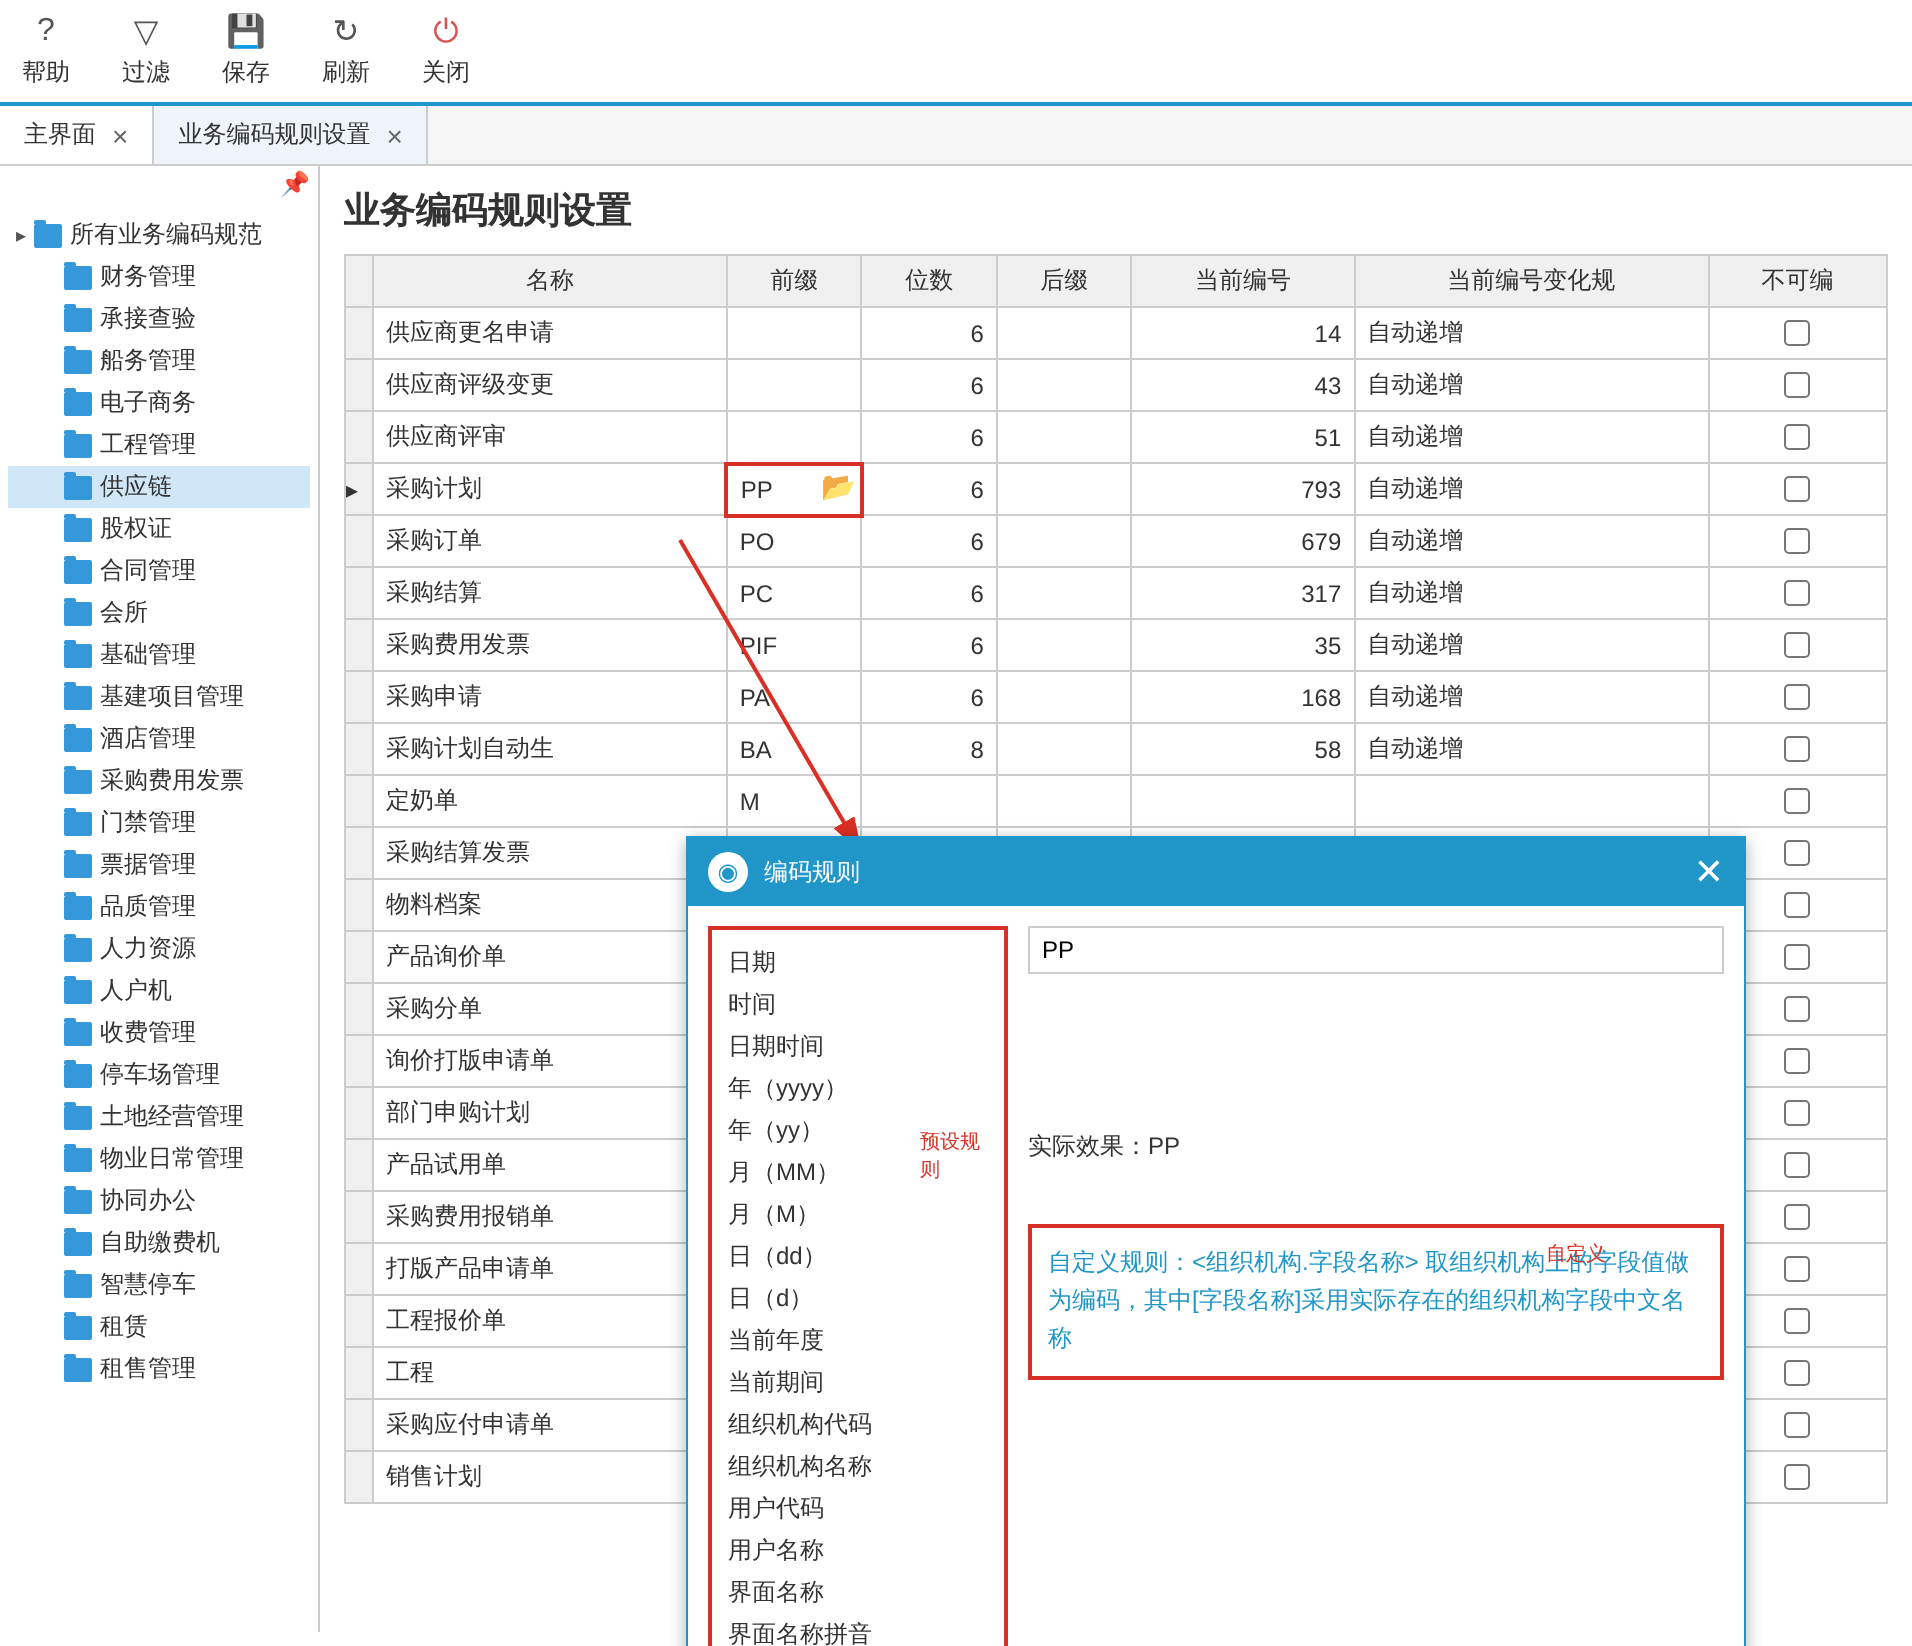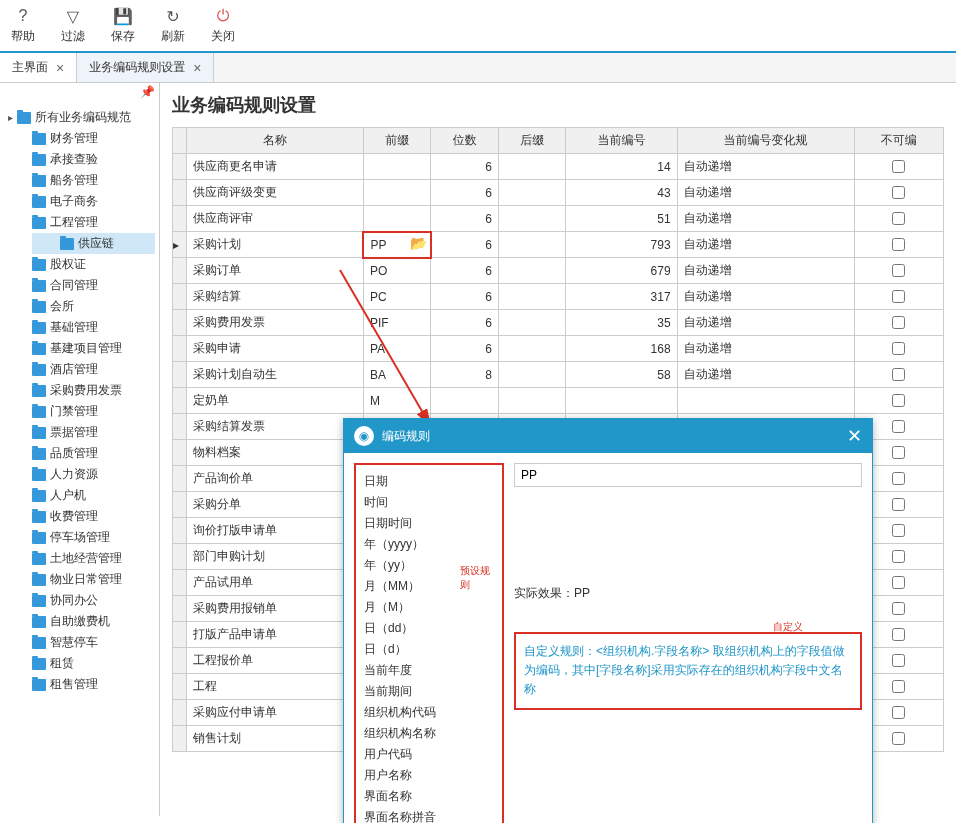--- a/index.html
+++ b/index.html
@@ -12,21 +12,21 @@
 .tabs { display: flex; align-items: center; border-bottom: 1px solid #ccc; background: #f5f5f5; }
 .tab { padding: 6px 12px; display: flex; align-items: center; gap: 8px; border-right: 1px solid #ccc; background: #fff; cursor: pointer; }
 .tab.active { background: #eef4fa; }
 .tab-close { color: #666; font-size: 14px; cursor: pointer; }
 .main { display: flex; height: calc(100% - 90px); }
 .sidebar { width: 160px; border-right: 1px solid #ccc; padding: 6px 4px; overflow-y: auto; position: relative; }
 .pin-icon { position: absolute; top: 2px; right: 4px; font-size: 12px; color: #555; }
 .tree-root, .tree-item { display: flex; align-items: center; gap: 4px; padding: 2px 4px; cursor: pointer; white-space: nowrap; }
 .tree-root { margin-top: 18px; }
 .tree-item { padding-left: 28px; }
-.tree-item.selected { background: #d0e7f7; margin-left: 28px; }
+.tree-item.selected { background: #d0e7f7; }
 .folder-icon { width: 14px; height: 12px; background: #3498db; border-radius: 1px; display: inline-block; position: relative; flex-shrink: 0; }
 .folder-icon::before { content: ''; position: absolute; top: -2px; left: 0; width: 6px; height: 2px; background: #3498db; border-radius: 1px 1px 0 0; }
 .content { flex: 1; padding: 10px 12px; overflow: auto; }
 .page-title { font-size: 18px; font-weight: bold; margin-bottom: 10px; }
 table.grid { width: 100%; border-collapse: collapse; }
 table.grid th, table.grid td { border: 1px solid #ccc; padding: 4px 6px; font-size: 12px; text-align: left; height: 24px; }
 table.grid th { background: #f0f0f0; text-align: center; font-weight: normal; }
 table.grid td.num { text-align: right; }
 table.grid td.center { text-align: center; }
 .row-indicator { width: 14px; background: #f0f0f0; text-align: center; padding: 0 !important; }
@@ -36,21 +36,21 @@
 .modal { position: absolute; top: 418px; left: 343px; width: 530px; background: #fff; border: 1px solid #2196c9; box-shadow: 0 2px 8px rgba(0,0,0,0.3); z-index: 100; }
 .modal-header { background: #2196c9; color: #fff; display: flex; align-items: center; justify-content: space-between; padding: 6px 10px; }
 .modal-header-left { display: flex; align-items: center; gap: 8px; }
 .modal-icon { width: 20px; height: 20px; background: #fff; border-radius: 50%; display: flex; align-items: center; justify-content: center; color: #2196c9; font-size: 12px; }
 .modal-close { font-size: 18px; cursor: pointer; color: #fff; }
 .modal-body { display: flex; padding: 10px; gap: 10px; }
 .rule-list { width: 150px; border: 2px solid #d93025; padding: 6px 8px; }
 .rule-list div { padding: 2px 0; cursor: pointer; }
 .modal-right { flex: 1; display: flex; flex-direction: column; }
 .pp-input { border: 1px solid #ccc; padding: 4px 6px; margin-bottom: 20px; font-family: inherit; font-size: 12px; }
-.effect-label { margin-top: 78px; margin-bottom: 30px; }
+.effect-label { margin-top: 58px; margin-bottom: 30px; }
 .custom-rule-box { border: 2px solid #d93025; padding: 8px; color: #2196c9; line-height: 1.6; }
 .annotation { position: absolute; color: #d93025; font-size: 10px; z-index: 101; }
 .preset-label { left: 460px; top: 564px; }
 .custom-label { left: 773px; top: 620px; }
 .arrow-svg { position: absolute; z-index: 100; pointer-events: none; }
 .tree-triangle { color: #555; font-size: 10px; }
 </style>
 </head>
 <body>
 

